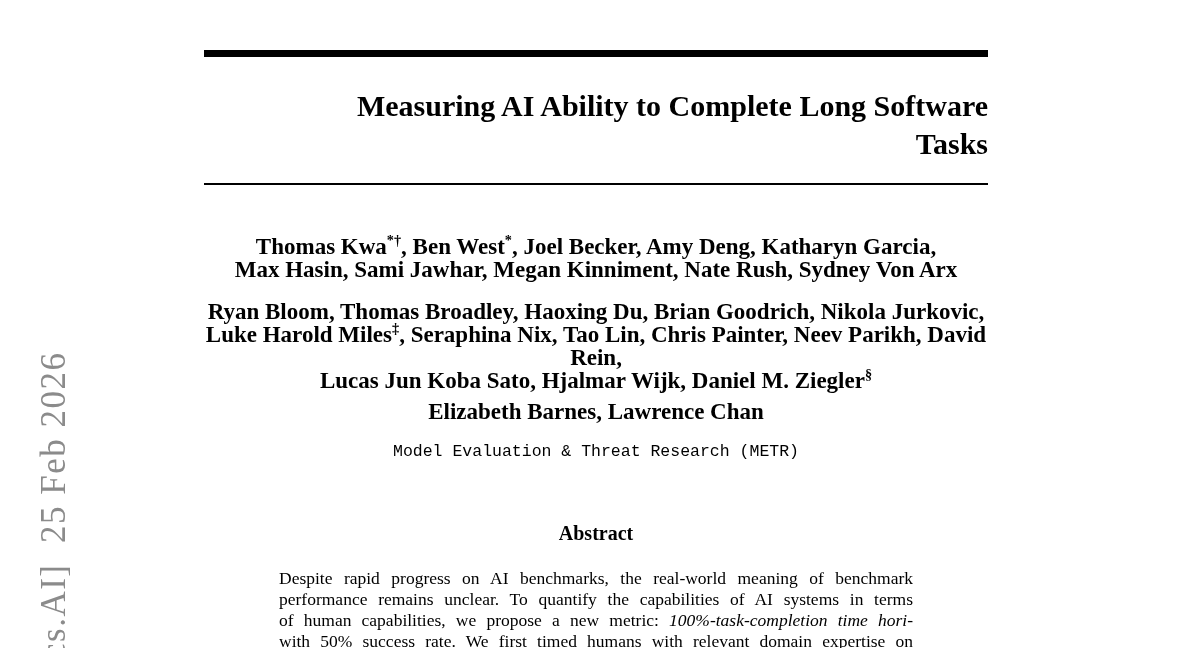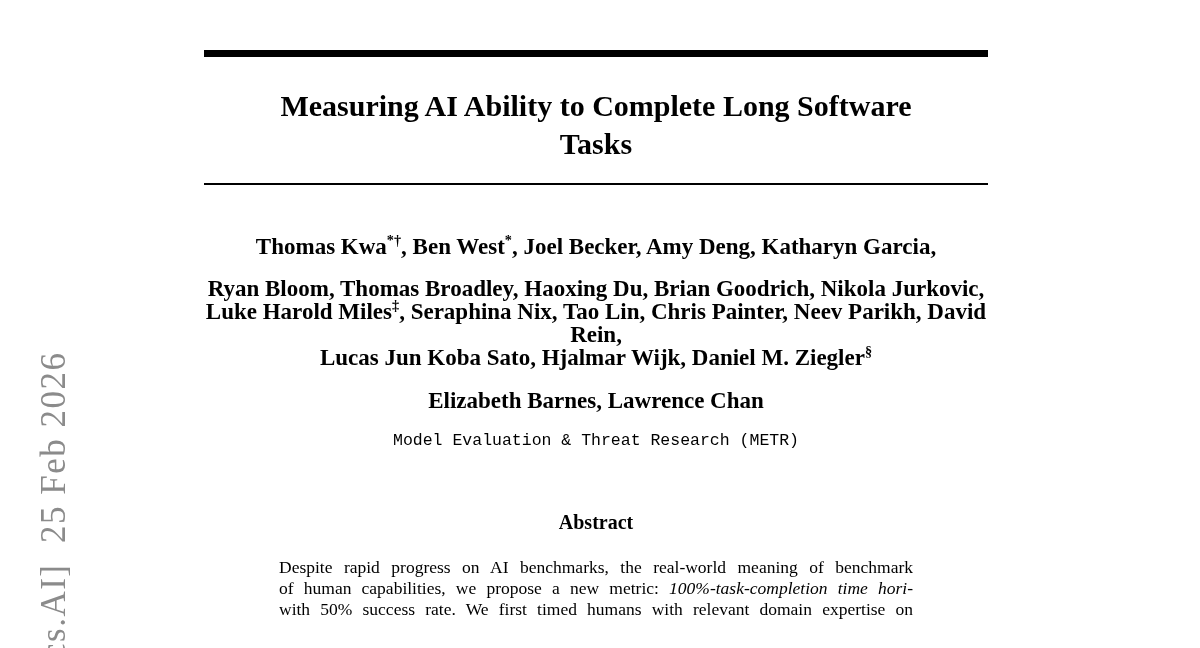--- a/index.html
+++ b/index.html
@@ -40,34 +40,34 @@
     height: 7px;
     background: #000000;
   }
   .rule-thin {
     margin-top: 20px;
     height: 2px;
     background: #000000;
   }
   .paper-title {
     margin-top: 30px;
-    text-align: center;
+    text-align: right;
     font-weight: bold;
     font-size: 30px;
     line-height: 38px;
   }
   .authors {
     text-align: center;
     font-weight: bold;
     font-size: 23px;
     line-height: 23px;
   }
   .authors-g1 { margin-top: 50px; }
   .authors-g2 { margin-top: 19px; }
-  .authors-g3 { margin-top: 20px; }
+  .authors-g3 { margin-top: 8px; }
   sup {
     font-size: 62%;
     line-height: 0;
     vertical-align: super;
   }
   .affiliation {
     margin-top: 19px;
     text-align: center;
     font-family: "Liberation Mono", monospace;
     font-size: 16.5px;
@@ -106,36 +106,38 @@
 
     <div class="paper-title">
       <div>Measuring AI Ability to Complete Long Software</div>
       <div>Tasks</div>
     </div>
 
     <div class="rule-thin"></div>
 
     <div class="authors authors-g1">
       <div><span>Thomas Kwa</span><sup>*†</sup><span>, Ben West</span><sup>*</sup><span>, Joel Becker, Amy Deng, Katharyn Garcia,</span></div>
+      <div>Max Hasin, Sami Jawhar, Megan Kinniment, Nate Rush, Sydney Von Arx</div>
     </div>
 
     <div class="authors authors-g2">
       <div>Ryan Bloom, Thomas Broadley, Haoxing Du, Brian Goodrich, Nikola Jurkovic,</div>
       <div><span>Luke Harold Miles</span><sup>‡</sup><span>, Seraphina Nix, Tao Lin, Chris Painter, Neev Parikh, David Rein,</span></div>
       <div><span>Lucas Jun Koba Sato, Hjalmar Wijk, Daniel M. Ziegler</span><sup>§</sup></div>
     </div>
 
     <div class="authors authors-g3">
       <div>Elizabeth Barnes, Lawrence Chan</div>
     </div>
 
     <div class="affiliation">Model Evaluation &amp; Threat Research (METR)</div>
 
     <div class="abstract-heading">Abstract</div>
 
     <div class="abstract-body">
       <div class="abs-line">Despite rapid progress on AI benchmarks, the real-world meaning of benchmark</div>
+      <div class="abs-line">performance remains unclear. To quantify the capabilities of AI systems in terms</div>
       <div class="abs-line"><span>of human capabilities, we propose a new metric: </span><span class="it">100%-task-completion time hori-</span></div>
       <div class="abs-line">with 50% success rate. We first timed humans with relevant domain expertise on</div>
     </div>
 
   </div>
 </div>
 
 </body></html>

